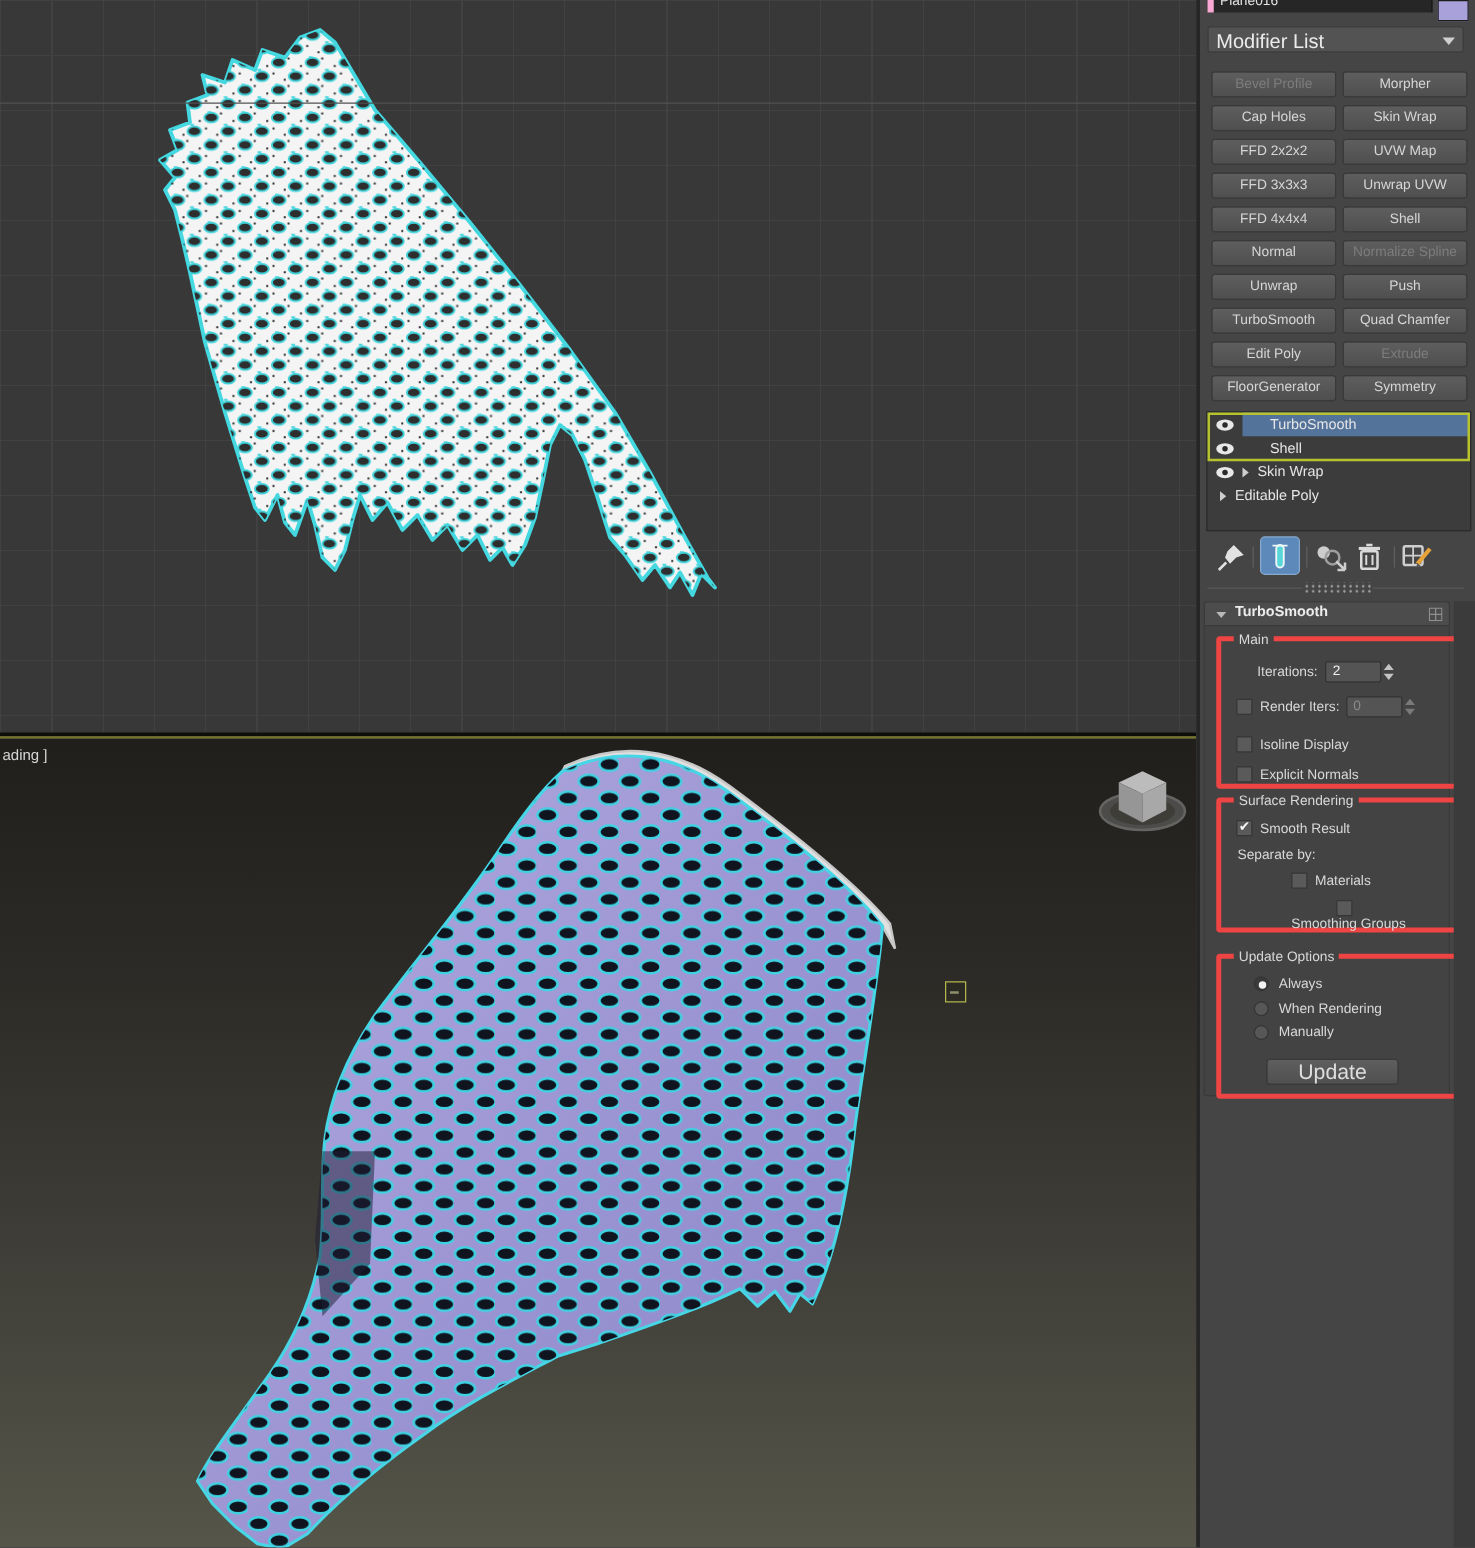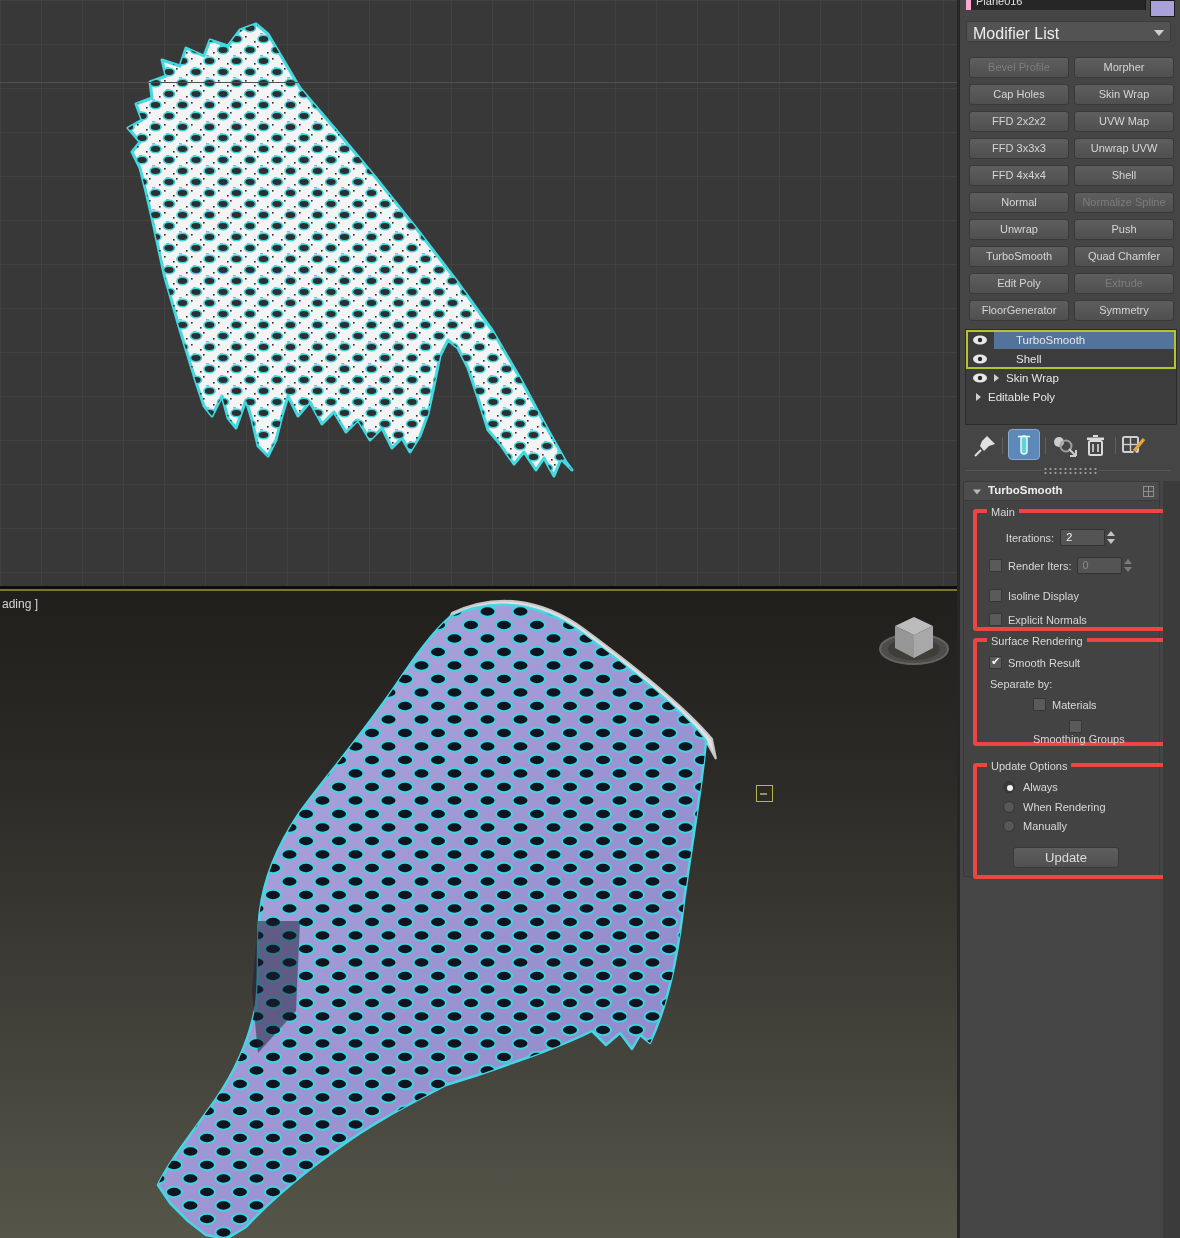--- a/index.html
+++ b/index.html
@@ -87,21 +87,21 @@
   .sa-up { width:0; height:0; border-left:4px solid transparent; border-right:4px solid transparent; border-bottom:5px solid #c4c4c4; }
   .sa-dn { width:0; height:0; border-left:4px solid transparent; border-right:4px solid transparent; border-top:5px solid #c4c4c4; }
   .spin-arrows.dim .sa-up { border-bottom-color:#7a7a7a; } .spin-arrows.dim .sa-dn { border-top-color:#7a7a7a; }
 
   .checkbox { width:13px; height:13px; background:#5a5a5a; border:1px solid #363636; border-radius:1px; flex:none; margin-right:6px; position:relative; }
   .checkbox.on::after { content:"✔"; position:absolute; left:1px; top:-2px; font-size:11px; color:#f4f4f4; }
   .radio { width:12px; height:12px; border-radius:50%; background:#575757; border:1px solid #353535; flex:none; margin-right:8px; position:relative; }
   .radio.on { background:#3a3a3a; }
   .radio.on::after { content:""; position:absolute; left:3px; top:3px; width:6px; height:6px; border-radius:50%; background:#f2f2f2; }
 
-  #update-btn { position:absolute; left:36px; top:80px; width:106px; height:21px; background:linear-gradient(#5e5e5e,#505050); border:1px solid #393939; border-radius:3px; color:#dedede; font-size:13px; text-align:center; line-height:19px; }
+  #update-btn { position:absolute; left:36px; top:80px; width:106px; height:21px; background:linear-gradient(#5e5e5e,#505050); border:1px solid #393939; border-radius:3px; color:#dedede; font-size:17px; text-align:center; line-height:19px; }
 
   #panel-right-gutter { position:absolute; left:203px; top:481px; width:17px; height:757px; background:#3b3b3b; }
 </style>
 </head>
 <body>
 
 <div id="viewport-top">
   <div class="grid-bright-line"></div>
   <svg width="957" height="586" viewBox="0 0 957 586">
     <defs>

